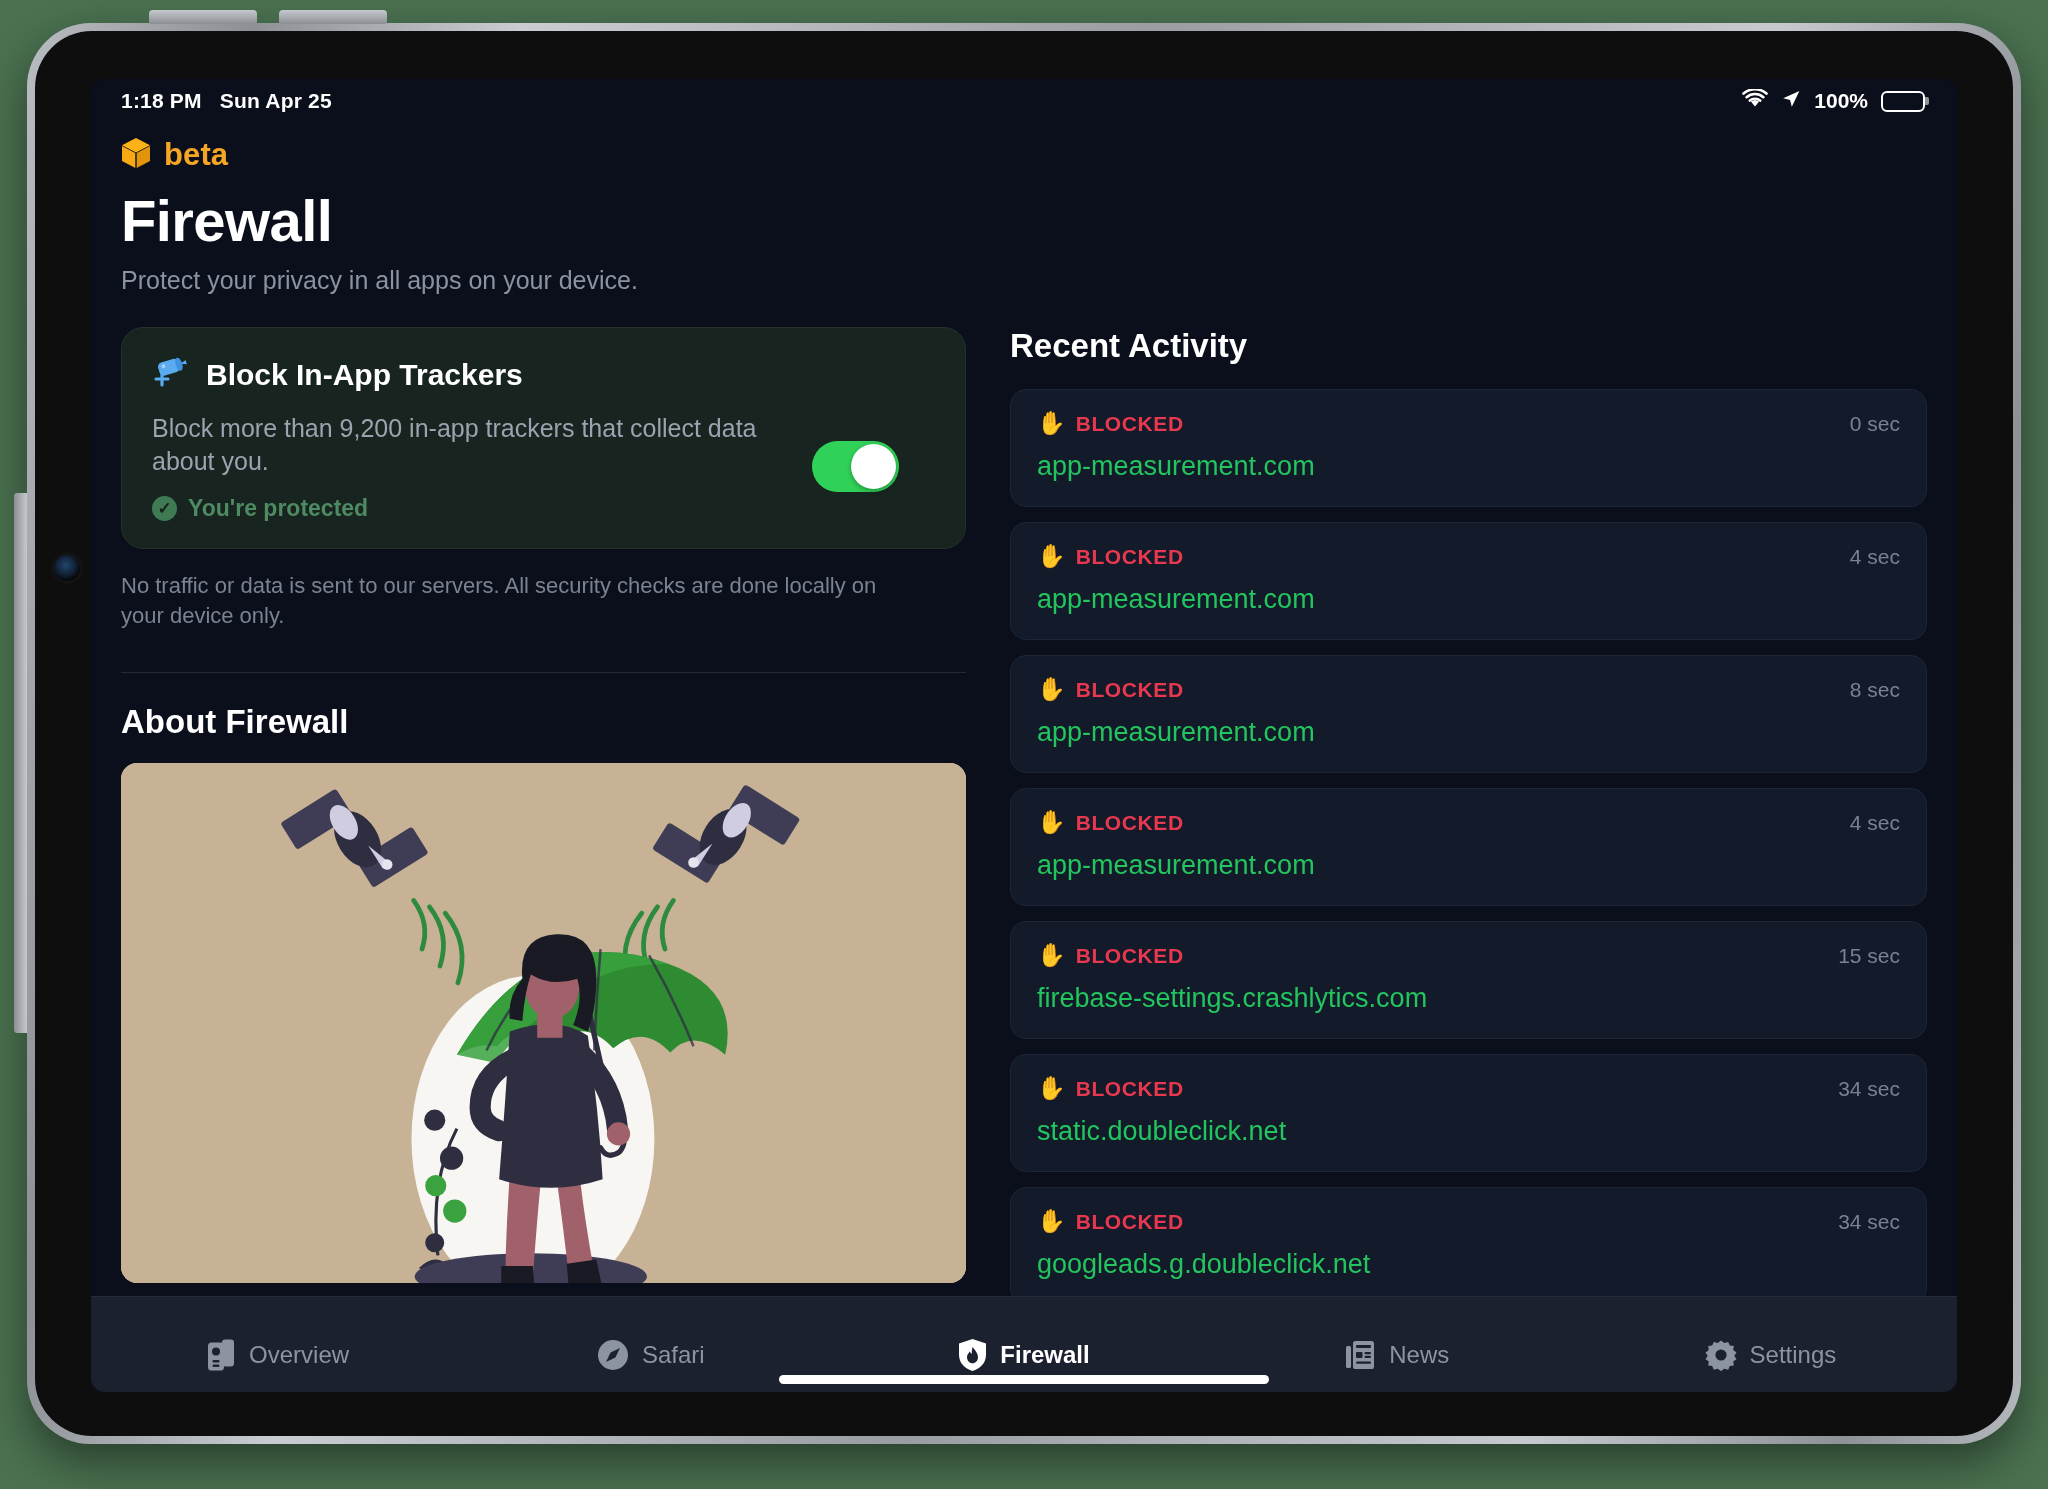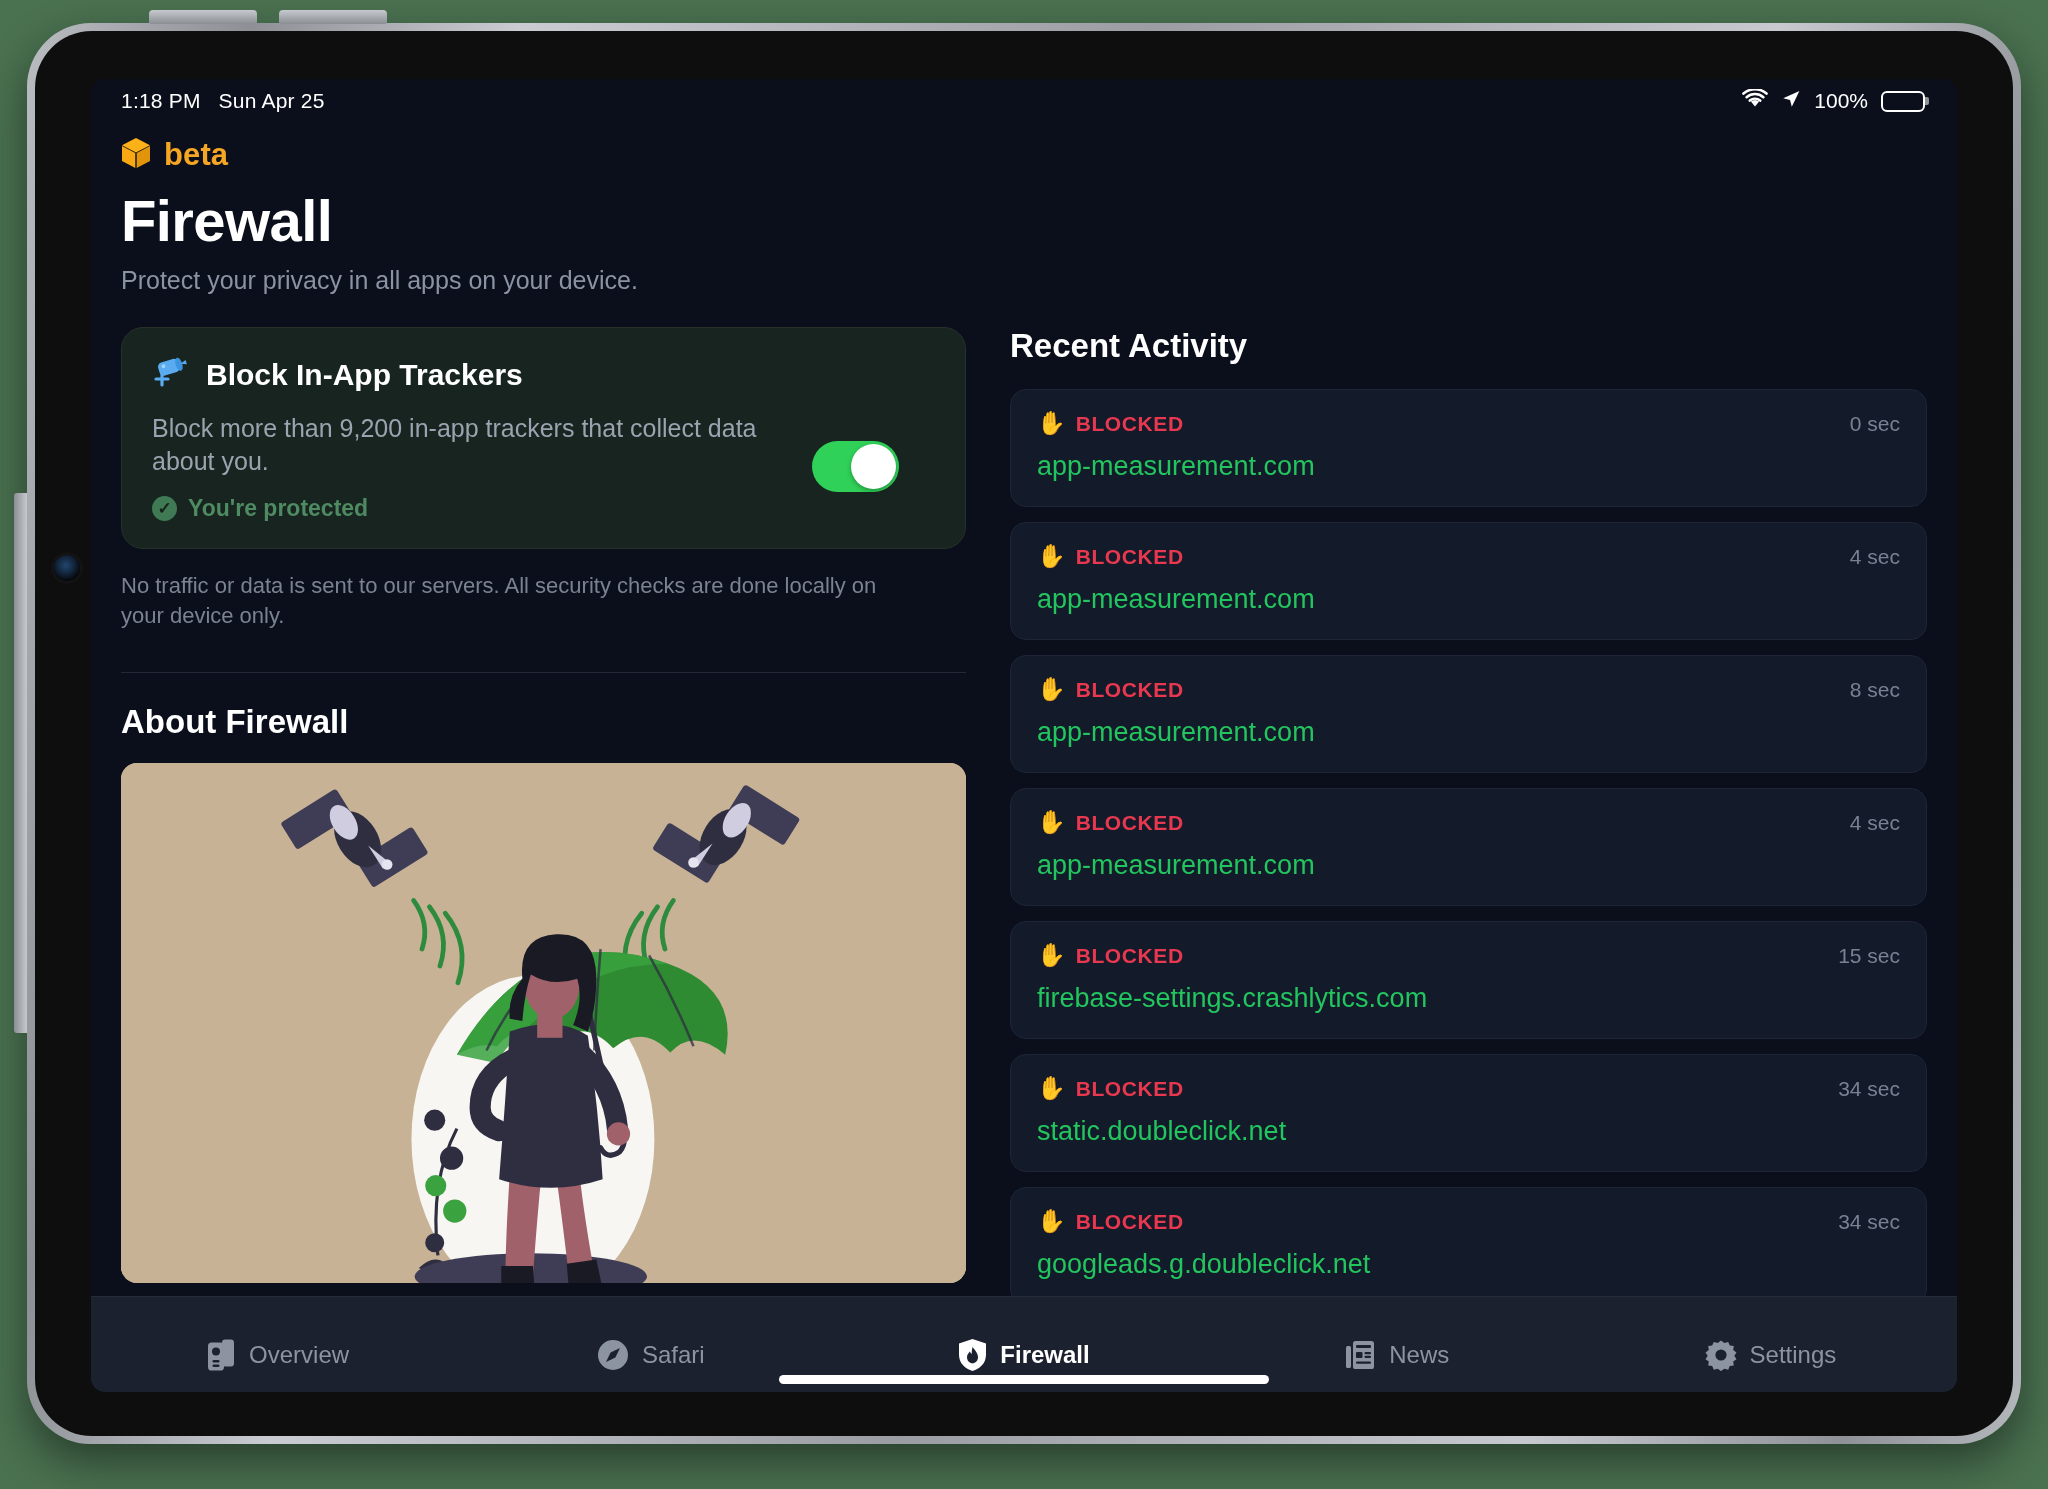--- a/index.html
+++ b/index.html
@@ -61,21 +61,21 @@
     position: relative;
     display: flex; flex-direction: column;
   }
 
   
   #statusbar {
     height: 44px; flex: 0 0 44px;
     display: flex; justify-content: space-between;
     padding: 0 32px 0 30px;
     color: #ffffff;
-    font-size: 21px; font-weight: 400;
+    font-size: 21px; font-weight: 700;
   }
   .sb-left { display: flex; align-items: center; gap: 18px; letter-spacing: .2px; }
   .sb-right { display: flex; align-items: center; gap: 13px; }
   .battery-shell {
     width: 44px; height: 21px; border: 2.4px solid #fff; border-radius: 6px;
     padding: 2.4px; position: relative;
   }
   .battery-fill { width: 100%; height: 100%; background: #fff; border-radius: 2.6px; }
   .battery-nub {
     position: absolute; right: -6px; top: 50%; transform: translateY(-50%);

